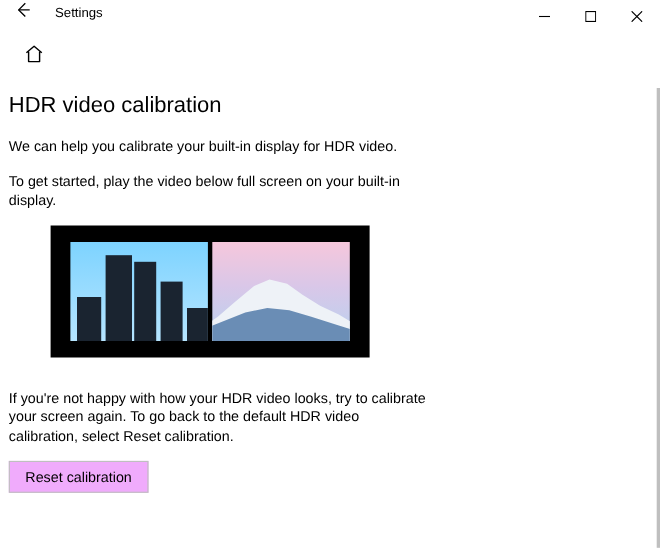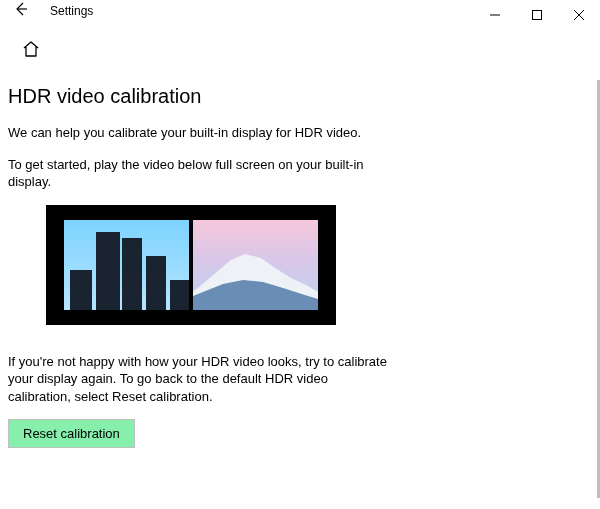--- a/index.html
+++ b/index.html
@@ -81,21 +81,21 @@
     .mountain {
       position: absolute;
       bottom: 0;
       left: -10px;
       right: -10px;
       height: 60px;
     }
     .mountain svg { width: 100%; height: 100%; display: block; }
     .btn-reset {
       display: inline-block;
-      background: #86efac;
+      background: #f0abfc;
       border: 1px solid #bfbfbf;
       padding: 6px 14px;
       font-size: 13px;
       font-family: inherit;
       cursor: pointer;
       margin-bottom: 12px;
     }
     .scrollbar-track {
       position: absolute;
       right: 0;
@@ -168,21 +168,21 @@
     <div class="pane pane-mountain">
       <div class="mountain">
         <svg viewBox="0 0 145 60" preserveAspectRatio="none">
           <path d="M0,60 L0,48 L15,38 L30,25 L48,10 L62,4 L78,8 L92,18 L108,28 L125,36 L145,48 L145,60 Z" fill="#eef2f7"></path>
           <path d="M0,60 L0,50 L20,42 L40,34 L60,30 L80,32 L100,38 L125,46 L145,52 L145,60 Z" fill="#6a8db5"></path>
         </svg>
       </div>
     </div>
   </div>
 
-  <p class="body-text">If you're not happy with how your HDR video looks, try to calibrate your display again. To go back to the default HDR video calibration, select Reset calibration.</p>
+  <p class="body-text">If you're not happy with how your HDR video looks, try to calibrate your screen again. To go back to the default HDR video calibration, select Reset calibration.</p>
 
   <button class="btn-reset">Reset calibration</button>
 
 
   
 </div>
 
 <div class="scrollbar-track">
   <div class="scrollbar-thumb"></div>
 </div>

